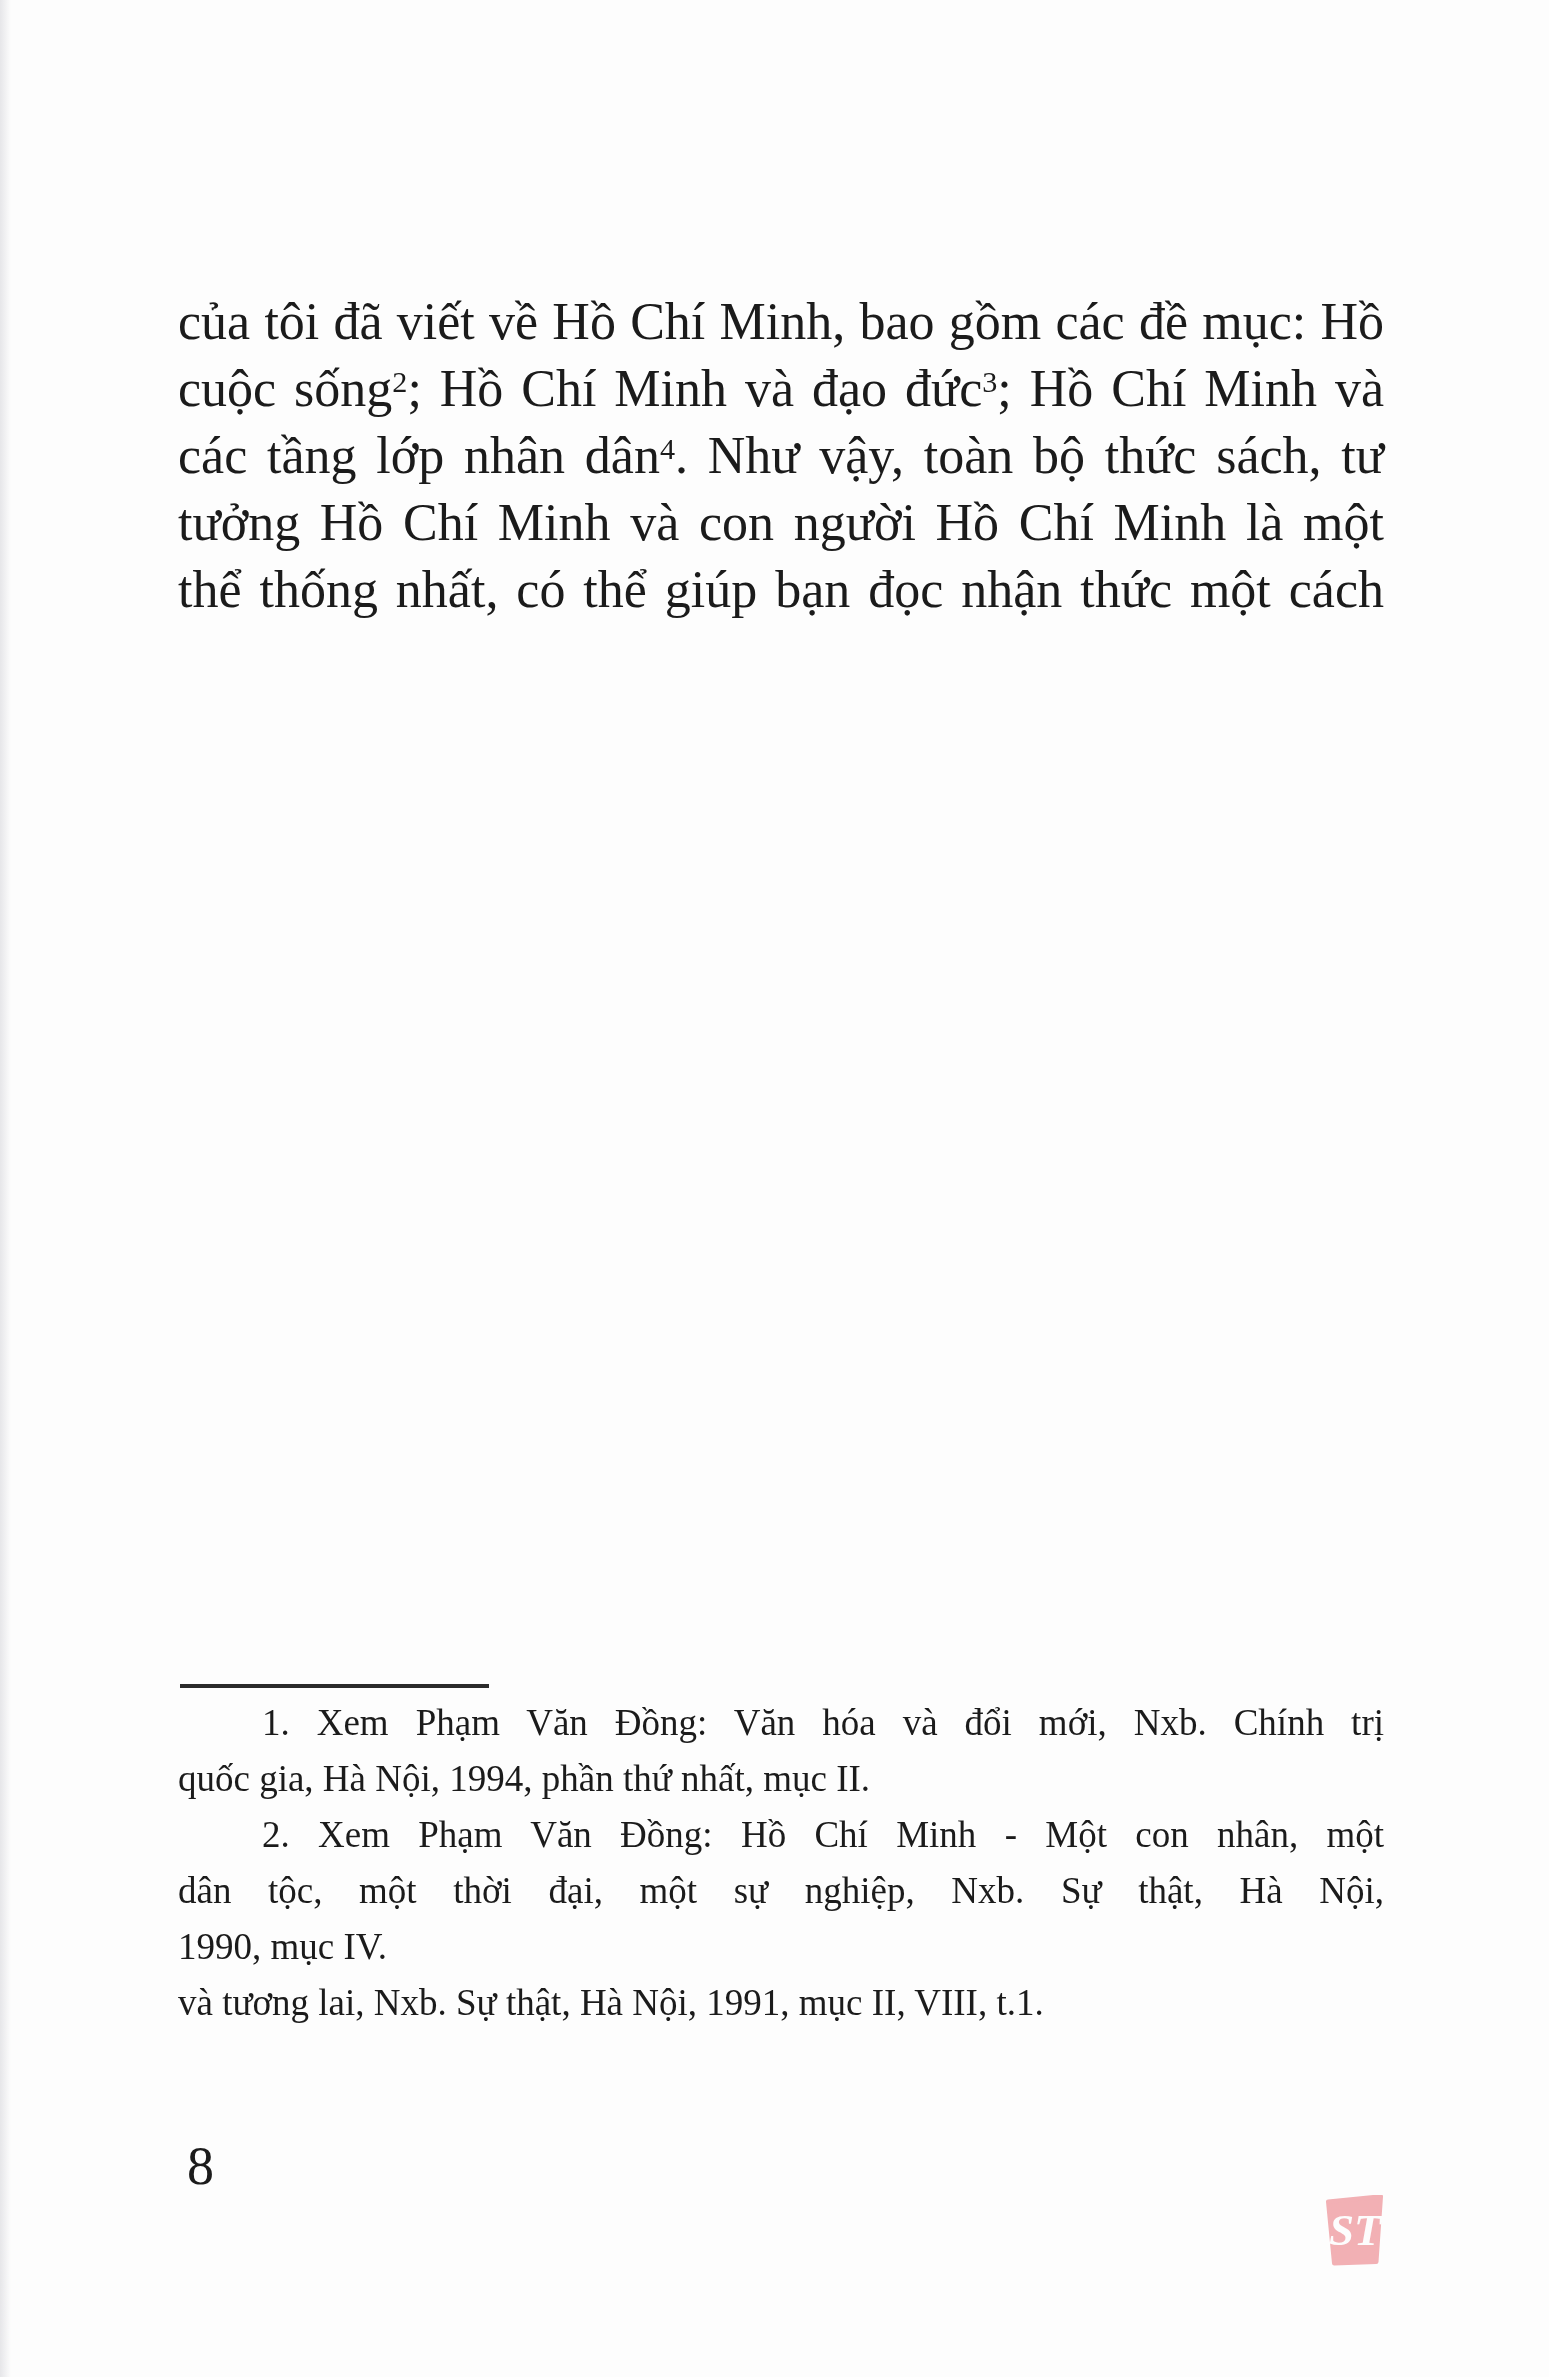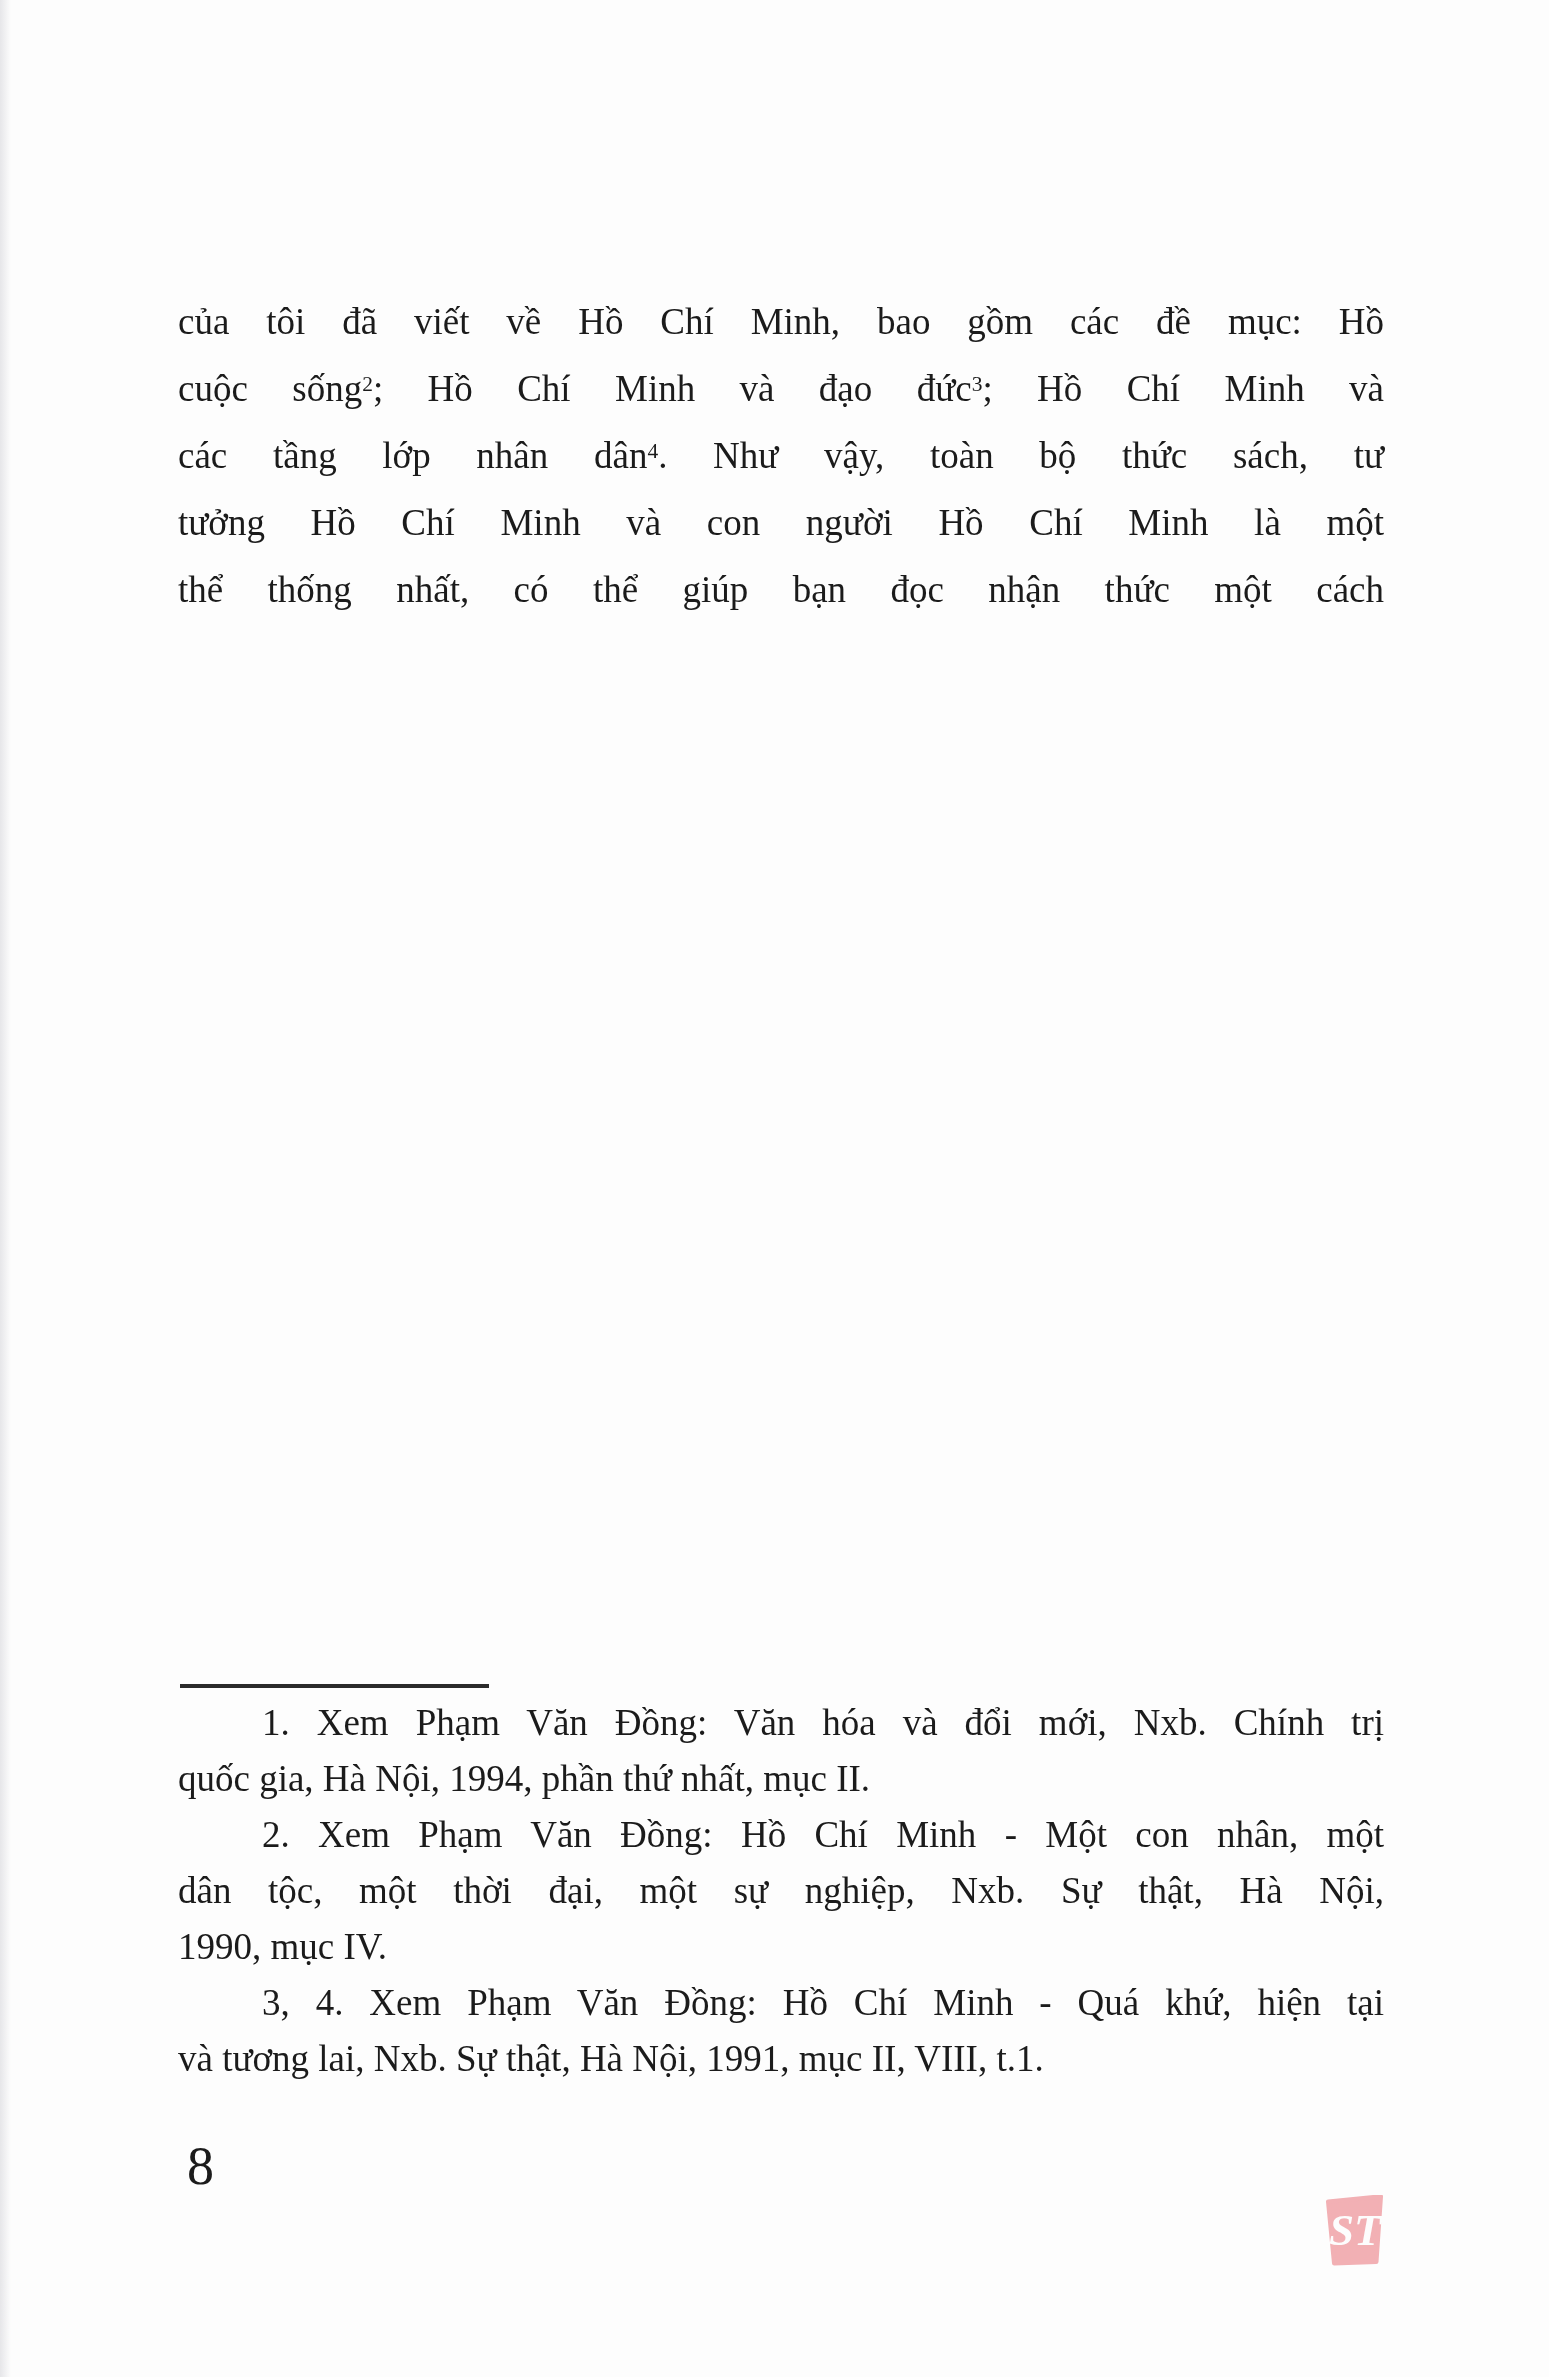--- a/index.html
+++ b/index.html
@@ -20,21 +20,21 @@
     position: absolute;
     left: 0; top: 0;
     width: 10.5px; height: 100%;
     background: linear-gradient(to right, #e6e6e9, #fdfdfd);
   }
   .main-paragraph {
     position: absolute;
     left: 178px;
     top: 288px;
     width: 1206px;
-    font-size: 37px;
+    font-size: 52px;
     line-height: 67px;
   }
   .footnote-separator {
     position: absolute;
     left: 180px;
     top: 1684px;
     width: 309px;
     height: 3.7px;
     background: #2b2b2b;
   }
@@ -95,21 +95,20 @@
     </div>
 
   <div class="footnote-separator"></div>
 
   <div class="footnotes">
       <div class="tline indented"><span>1. Xem Phạm Văn Đồng: </span><span class="it">Văn hóa và đổi mới,</span><span> Nxb. Chính trị</span></div>
       <div class="tline last-line"><span>quốc gia, Hà Nội, 1994, phần thứ nhất, mục II.</span></div>
       <div class="tline indented"><span>2. Xem Phạm Văn Đồng: </span><span class="it">Hồ Chí Minh - Một con nhân, một</span></div>
       <div class="tline"><span class="it">dân tộc, một thời đại, một sự nghiệp,</span><span> Nxb. Sự thật, Hà Nội,</span></div>
       <div class="tline last-line"><span>1990, mục IV.</span></div>
-      <div class="tline indented"><span>3, 4. Xem Phạm Văn Đồng: </span><span class="it">Hồ Chí Minh - Quá khứ, hiện tại</span></div>
       <div class="tline last-line"><span class="it">và tương lai,</span><span> Nxb. Sự thật, Hà Nội, 1991, mục II, VIII, t.1.</span></div>
     </div>
 
   <div class="page-number">8</div>
 
   <svg class="publisher-logo" viewBox="0 0 84 96" xmlns="http://www.w3.org/2000/svg">
     <path d="M7,9 L77,2 L71,89 L15,91 Z" fill="#f2b0b4" stroke="#f2b0b4" stroke-width="6" stroke-linejoin="round"></path>
     <text x="43" y="66" text-anchor="middle" font-family="Liberation Serif, DejaVu Serif, serif" font-size="60" font-weight="bold" font-style="italic" fill="#fdfdfd">ST</text>
   </svg>
 

